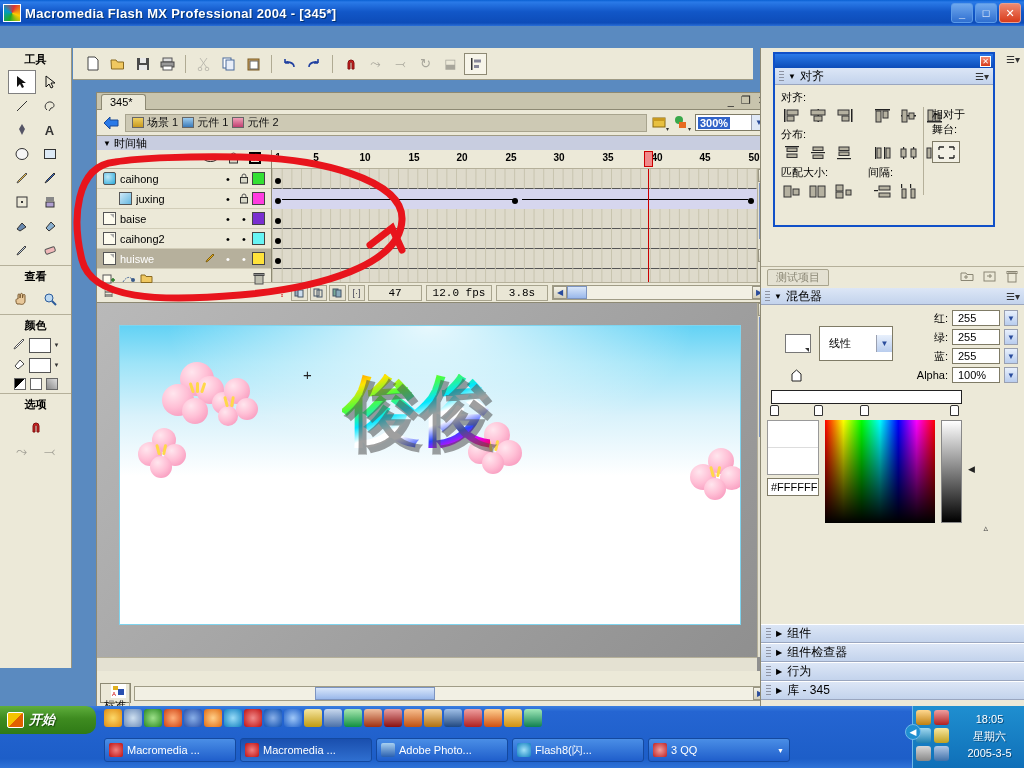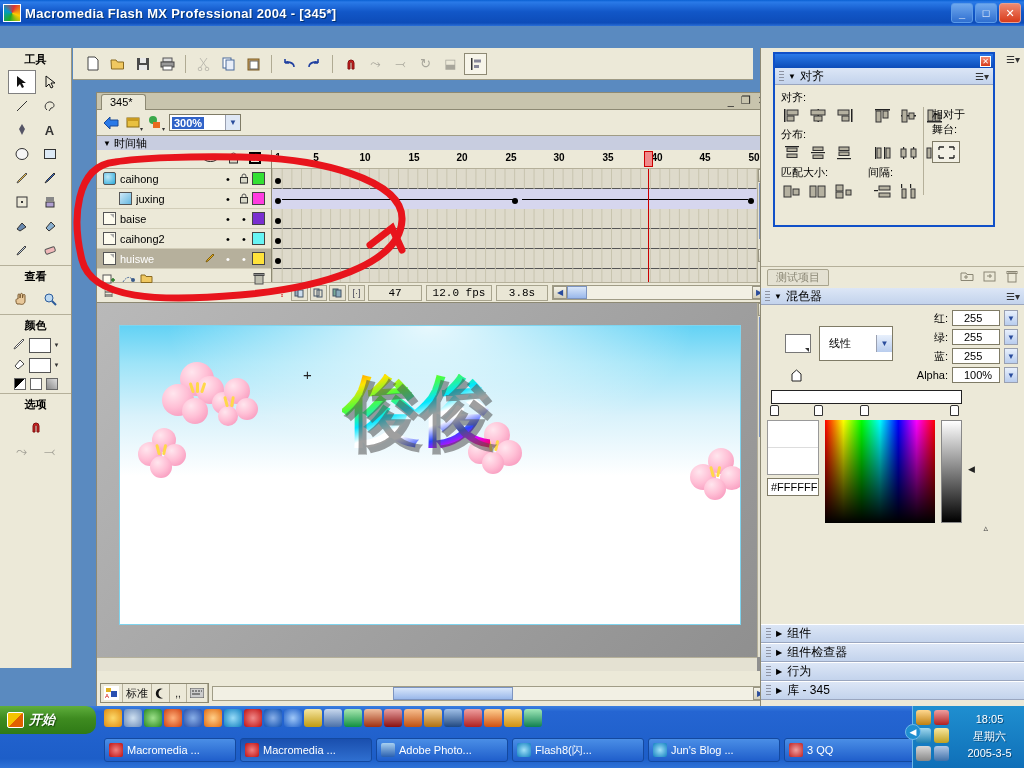--- a/index.html
+++ b/index.html
@@ -180,21 +180,21 @@
      transform-origin:50% 100%;}
   .crosshair { position:absolute; color:#222; font-size:15px; }
   .stage-vs { position:absolute; right:0; top:0; bottom:14px; width:14px; background:#e4e1d2;
      border-left:1px solid #b5b09a;}
   .stage-hs { position:absolute; left:0; right:14px; bottom:0; height:14px; background:#e4e1d2;
      border-top:1px solid #b5b09a;}
 
   
   .docfoot { position:absolute; left:0; right:0; bottom:0; height:26px; background:#ece9d8;
      display:flex; align-items:center; padding-left:3px;}
-  .ime { display:flex; align-items:flex-end; height:20px; border:1px solid #8d8973; background:#ece9d8;}
+  .ime { display:flex; align-items:flex-end; height:20px; border:1px solid #8d8973; background:#ece9d8;flex-direction:column;}
   .ime-cell { height:18px; min-width:17px; padding:0 3px; border-right:1px solid #b5b09a;
      display:flex;align-items:center;justify-content:center; font-size:11px; color:#111;}
 
   
   .dock { position:absolute; left:760px; top:48px; width:264px; height:658px; background:#ece9d8;
      border-left:1px solid #8d8973;}
   .float-panel { position:absolute; left:12px; top:4px; width:222px;
      border:2px solid #1050c8; background:#ece9d8;}
   .fp-title { height:14px; background:linear-gradient(to bottom,#2a7ae8,#0d4cb8);
      display:flex; align-items:center; justify-content:flex-end; padding-right:2px;}
@@ -219,21 +219,21 @@
      display:flex;align-items:center;justify-content:center; margin-top:4px;}
   .lib-bar { position:absolute; left:0; right:0; top:218px; height:22px; background:#ece9d8;
      display:flex; align-items:center; border-top:1px solid #b5b09a; padding:0 6px;}
   .lib-tab { height:17px; padding:0 8px; border:1px solid #a8a48e; background:#e4e1d2;
      display:flex;align-items:center; font-size:11px; color:#8a8674; border-radius:2px 2px 0 0;}
   .lib-icons { margin-left:auto; display:flex; gap:9px; color:#8a8674; font-size:12px;}
   .mix-body { padding:5px 6px;}
   .mix-row { display:flex; align-items:center; justify-content:flex-end; gap:4px; margin-bottom:3px;}
   .mix-lbl { font-size:11px;}
   .numfield { width:48px;height:16px; border:1px solid #7f7b66; background:#fff; font-size:11px;
-     display:flex;align-items:center; padding-left:11px;}
+     display:flex;align-items:center; padding-left:5px;}
   .numcaret { width:14px;height:16px; background:linear-gradient(to bottom,#e8f0fc,#b9cdee);
      border:1px solid #9aa0b0; color:#2a4c9c; font-size:8px;
      display:flex;align-items:center;justify-content:center;}
   .fillbox { width:26px;height:19px; border:1px solid #777; background:#fff; position:relative;}
   .fillbox:after{content:"";position:absolute;right:1px;bottom:0;border-left:4px solid transparent;
      border-top:4px solid #333;}
   .selbox { width:74px;height:35px; border:1px solid #7f7b66; background:#fff; display:flex;
      align-items:center; font-size:11px; padding-left:9px;}
   .selcaret { margin-left:auto;width:16px;height:17px;background:linear-gradient(to bottom,#e8f0fc,#b9cdee);
      border-left:1px solid #9aa0b0; color:#2a4c9c;font-size:8px;
@@ -520,20 +520,34 @@
         <span>✕</span>
       </div>
     </div>
 
     <div class="editbar">
       <div class="backarrow">
         <svg width="17" height="14">
             <path d="M7 1 L1 7 L7 13 L7 10 L15 10 L15 4 L7 4 Z" fill="#2a7ae8" stroke="#1a4a98"></path>
           </svg>
       </div>
+      <div class="crumbbar">
+        <div class="crumb">
+          <span class="crumb-ico ci-scene"></span>
+          <span>场景 1</span>
+        </div>
+        <div class="crumb">
+          <span class="crumb-ico ci-sym"></span>
+          <span>元件 1</span>
+        </div>
+        <div class="crumb">
+          <span class="crumb-ico ci-sym2"></span>
+          <span>元件 2</span>
+        </div>
+      </div>
       <div style="display:flex;align-items:center">
         <svg width="18" height="16">
             <rect x="2" y="3" width="12" height="9" fill="#e8c040" stroke="#8a6a10"></rect>
             <rect x="2" y="3" width="12" height="3" fill="#c89a20"></rect>
             <path d="M15 13 l3 0 l-1.5 3 z" fill="#333"></path>
           </svg>
       </div>
       <div style="display:flex;align-items:center">
         <svg width="18" height="16">
             <circle cx="6" cy="5" r="4" fill="#3aa84a"></circle>
@@ -1157,24 +1171,20 @@
         <span>Macromedia ...</span>
       </div>
       <div class="taskbtn">
         <span class="tb-i" style="background:linear-gradient(#a8d0f0,#2a60b0)"></span>
         <span>Adobe Photo...</span>
       </div>
       <div class="taskbtn">
         <span class="tb-i" style="background:radial-gradient(circle,#a0e0f8,#1080c0)"></span>
         <span>Flash8(闪...</span>
       </div>
-      <div class="taskbtn">
-        <span class="tb-i" style="background:radial-gradient(circle,#a0e0f8,#1080c0)"></span>
-        <span>Jun's Blog ...</span>
-      </div>
       <div class="taskbtn" style="width:142px">
         <span class="tb-i" style="background:radial-gradient(circle,#f0a0a0,#c02020)"></span>
         <span>3 QQ</span>
         <span style="margin-left:auto;margin-right:5px;font-size:7px">▼</span>
       </div>
     </div>
 
     <div class="tray">
       <div class="tray-arrow">◀</div>
       <div class="tray-icons">

